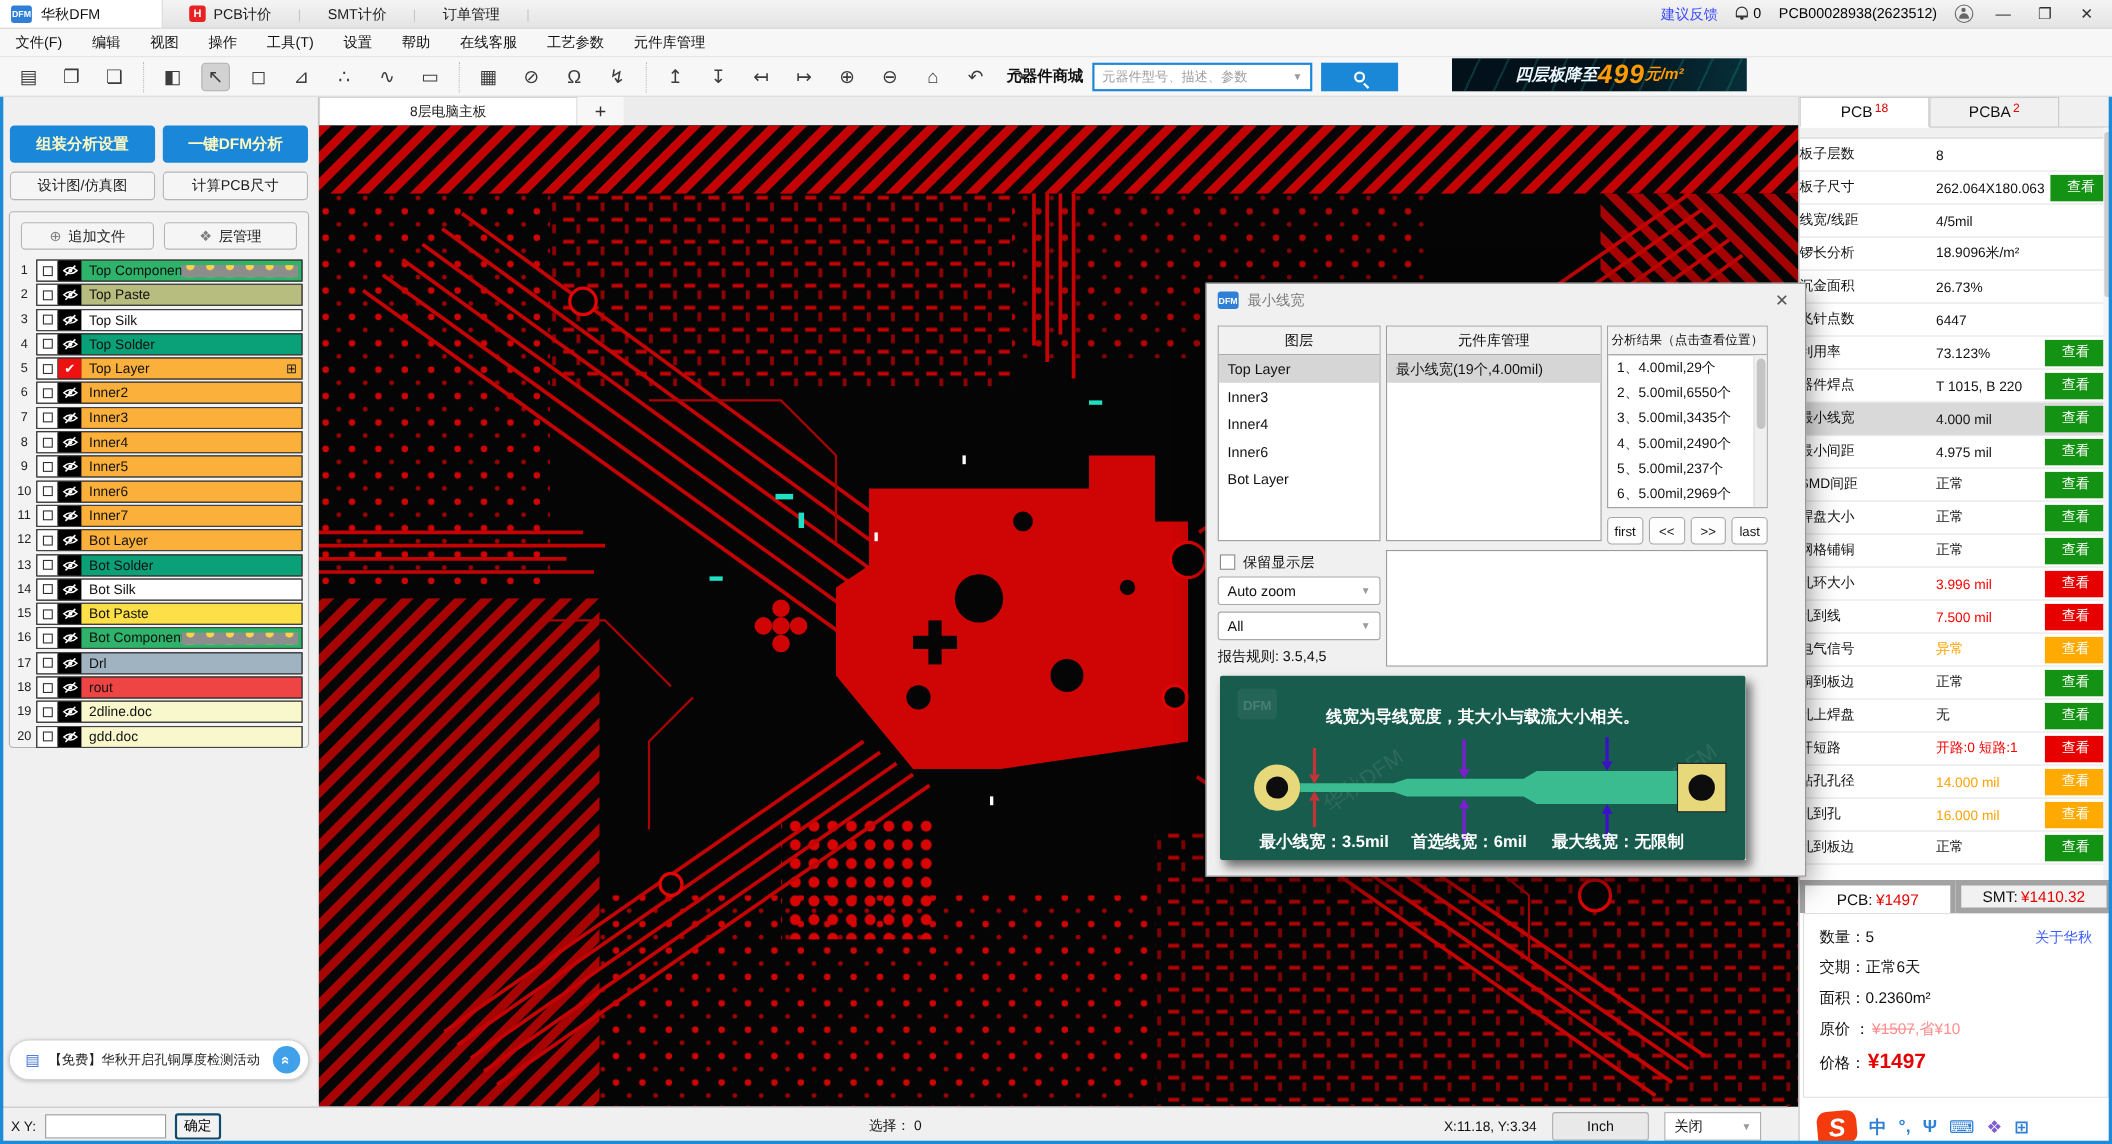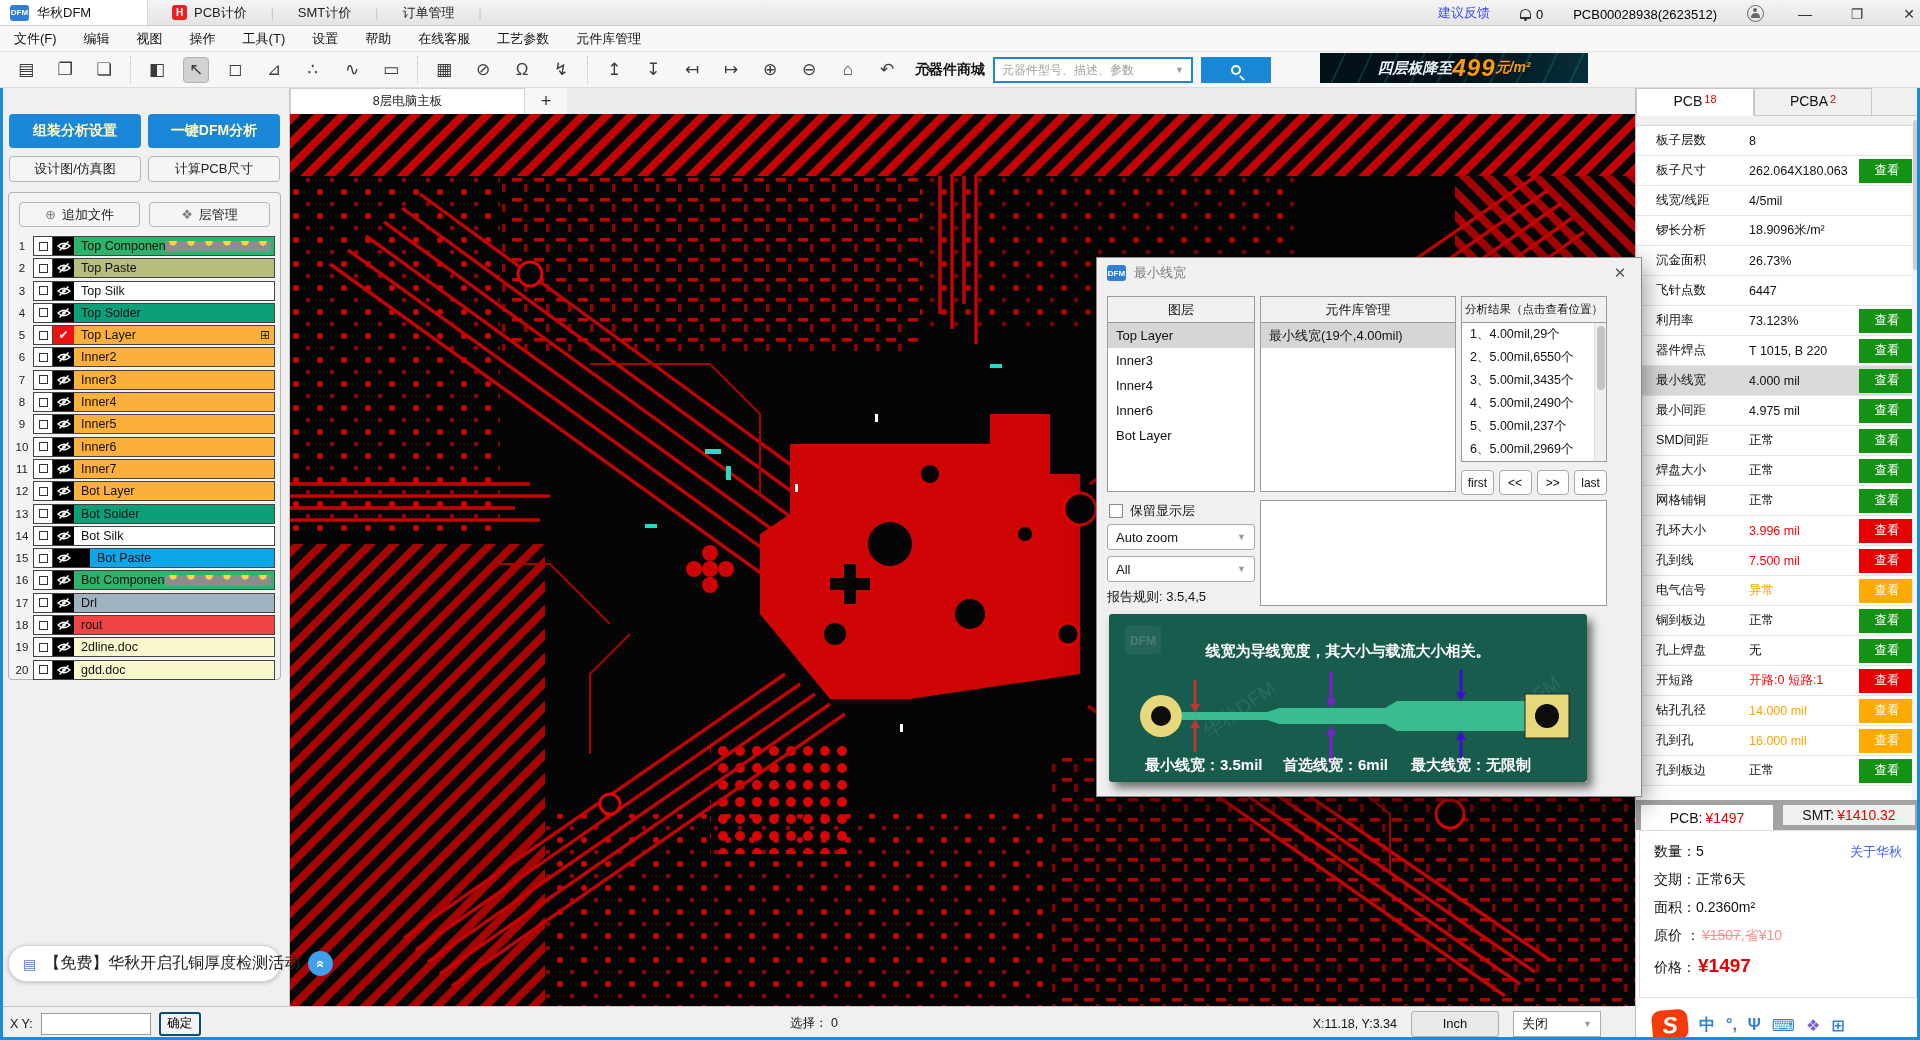--- a/index.html
+++ b/index.html
@@ -7,21 +7,21 @@
 .app{position:relative;width:1920px;height:1040px;background:#f0f0f0;overflow:hidden}
 
 
 .titlebar{position:absolute;top:0;left:0;right:0;height:26px;background:linear-gradient(#f4f4f4,#e4e4e4);border-bottom:1px solid #cfcfcf;display:flex;align-items:center;z-index:50}
 .brand{display:flex;align-items:center;gap:8px;width:148px;height:100%;background:#fff;padding:0 10px;border-right:1px solid #d8d8d8}
 .dfm-logo{width:19px;height:16px;background:#2f7fd6;border-radius:3px;color:#fff;font-size:8px;font-weight:bold;display:flex;align-items:center;justify-content:center;flex:none}
 .brand-label{font-size:13px;color:#111}
 .tb-tab{display:flex;align-items:center;gap:7px;padding:0 24px;font-size:13px;color:#222;height:100%}
 .h-logo{width:15px;height:15px;background:#e82222;border-radius:3px;color:#fff;font-weight:bold;font-size:10px;display:flex;align-items:center;justify-content:center}
 .tb-sep{color:#c6c6c6;font-size:12px}
-.title-right{margin-left:auto;display:flex;align-items:flex-end;gap:30px;font-size:13px}
+.title-right{margin-left:auto;display:flex;align-items:flex-start;gap:16px;padding-right:12px;font-size:13px}
 .feedback{color:#3a4bff}
 .bellwrap{display:flex;align-items:center;gap:5px}
 .bell{width:11px;height:10px;border:1.5px solid #333;border-bottom:2px solid #333;border-radius:6px 6px 1px 1px;position:relative}
 .bell:after{content:"";position:absolute;left:3px;bottom:-4px;width:3px;height:3px;border-radius:50%;background:#333}
 .user-ico{width:17px;height:17px;border:1.5px solid #666;border-radius:50%;position:relative}
 .user-ico:before{content:"";position:absolute;left:5px;top:2.5px;width:4px;height:4px;border-radius:50%;background:#666}
 .user-ico:after{content:"";position:absolute;left:2.5px;top:7.5px;width:9px;height:5px;border-radius:5px 5px 0 0;background:#666}
 .win-btn{font-size:14px;color:#333;width:22px;text-align:center}
 
 
@@ -63,21 +63,21 @@
 .lchk{width:19px;background:#fff;border-right:1px solid #444;display:flex;align-items:center;justify-content:center;flex:none}
 .lchk span{width:9px;height:9px;border:1px solid #333;background:#fff}
 .leye{width:21px;display:flex;align-items:center;justify-content:center;background:#000;flex:none}
 .leye.checked{background:#e11}
 .leye.checked span{color:#fff;font-size:12px;font-weight:bold}
 .llabel{flex:1;display:flex;align-items:center;padding-left:7px;font-size:12.5px;color:#111;position:relative;overflow:hidden}
 .ldeco{position:absolute;right:3px;top:4px;width:106px;height:11px;background-color:#8d8d8d;background-image:radial-gradient(circle at 8px 1px,#ffd24a 3.4px,transparent 3.9px);background-size:18px 11px}
 .lgrid{position:absolute;right:4px;font-size:12px;color:#222}
 .promo{position:absolute;left:8px;right:8px;bottom:24px;height:37px;background:#fff;border:1px solid #d4d4d4;border-radius:19px;box-shadow:0 1px 4px rgba(0,0,0,.22);display:flex;align-items:center;padding:0 7px 0 14px;gap:8px}
 .promo-doc{color:#4a7fd4;font-size:14px}
-.promo-text{font-size:16px;color:#222;flex:1;white-space:nowrap}
+.promo-text{font-size:12px;color:#222;flex:1;white-space:nowrap}
 .promo-up{width:25px;height:25px;border-radius:50%;background:#41a0ea;color:#fff;display:flex;align-items:center;justify-content:center;flex:none}
 .promo-up span{display:block;transform:rotate(90deg);font-size:14px;font-weight:bold}
 
 
 .canvas-wrap{position:absolute;left:290px;top:88px;width:1345px;height:918px;z-index:5}
 .canvas-tabs{height:26px;background:#ececec;display:flex;align-items:stretch}
 .ctab{width:235px;background:#fff;border:1px solid #d2d2d2;border-bottom:none;display:flex;align-items:center;justify-content:center;font-size:12.5px;color:#222}
 .ctab-plus{width:42px;background:#f7f7f7;display:flex;align-items:center;justify-content:center;font-size:18px;color:#333}
 svg.pcb{display:block;width:1345px;height:892px;background:#050505}
 
@@ -104,21 +104,21 @@
 
 
 .right-panel{position:absolute;left:1635px;top:88px;width:285px;height:952px;background:#fff;border-left:1px solid #bebebe;z-index:10}
 .rp-tabs{display:flex;height:28px;background:#f0f0f0}
 .rp-tab{width:118px;display:flex;align-items:flex-start;justify-content:center;padding-top:4px;font-size:14px;gap:2px;border:1px solid #c8c8c8;background:#f0f0f0;color:#111}
 .rp-tab.active{background:#fff;border-bottom-color:#fff}
 .badge{color:#e00000;font-size:11px}
 .rp-head{height:10px;background:#f0f0f0;border-bottom:1px solid #d6d6d6}
 .rrow{display:flex;align-items:center;height:30px;border-bottom:1px solid #e4e4e4;font-size:12.5px;color:#111}
 .rrow.sel{background:#d9d9d9}
-.rlabel{width:113px;padding-left:20px;flex:none}
+.rlabel{width:124px;padding-left:0;flex:none}
 .rvalue{flex:1}
 .rvalue.red{color:#fb0000}
 .rvalue.orange{color:#ffa200}
 .raction{width:66px;display:flex;justify-content:center;flex:none}
 .vbtn{width:56px;height:24px;color:#fff;font-size:12.5px;display:flex;align-items:center;justify-content:center;border:none}
 .vbtn.green{background:#149214}
 .vbtn.red{background:#e60000}
 .vbtn.orange{background:#ffaa00}
 .rp-sb{position:absolute;right:0;top:28px;width:8px;height:684px;background:#f5f5f5}
 .rp-sb span{position:absolute;top:4px;left:1px;width:6px;height:150px;background:#cdcdcd;border-radius:3px}
@@ -500,21 +500,21 @@
               <span class="lchk">
                 <span></span>
               </span>
               <span class="leye">
                 <svg width="14" height="12" viewBox="0 0 14 12">
                   <path d="M1 6 Q7 0.5 13 6 Q7 11.5 1 6 Z" fill="none" stroke="#fff" stroke-width="1.3"></path>
                   <circle cx="7" cy="6" r="1.8" fill="#fff"></circle>
                   <line x1="2.5" y1="10.5" x2="11.5" y2="1.5" stroke="#fff" stroke-width="1.4"></line>
                 </svg>
               </span>
-              <span class="llabel" style="background: #0ea5e9; margin-left: 16px;">Bot Paste</span>
+              <span class="llabel" style="background: #fde047;">Bot Paste</span>
             </div>
           </div>
           <div class="lrow">
             <span class="lnum">16</span>
             <div class="lbox">
               <span class="lchk">
                 <span></span>
               </span>
               <span class="leye">
                 <svg width="14" height="12" viewBox="0 0 14 12">

